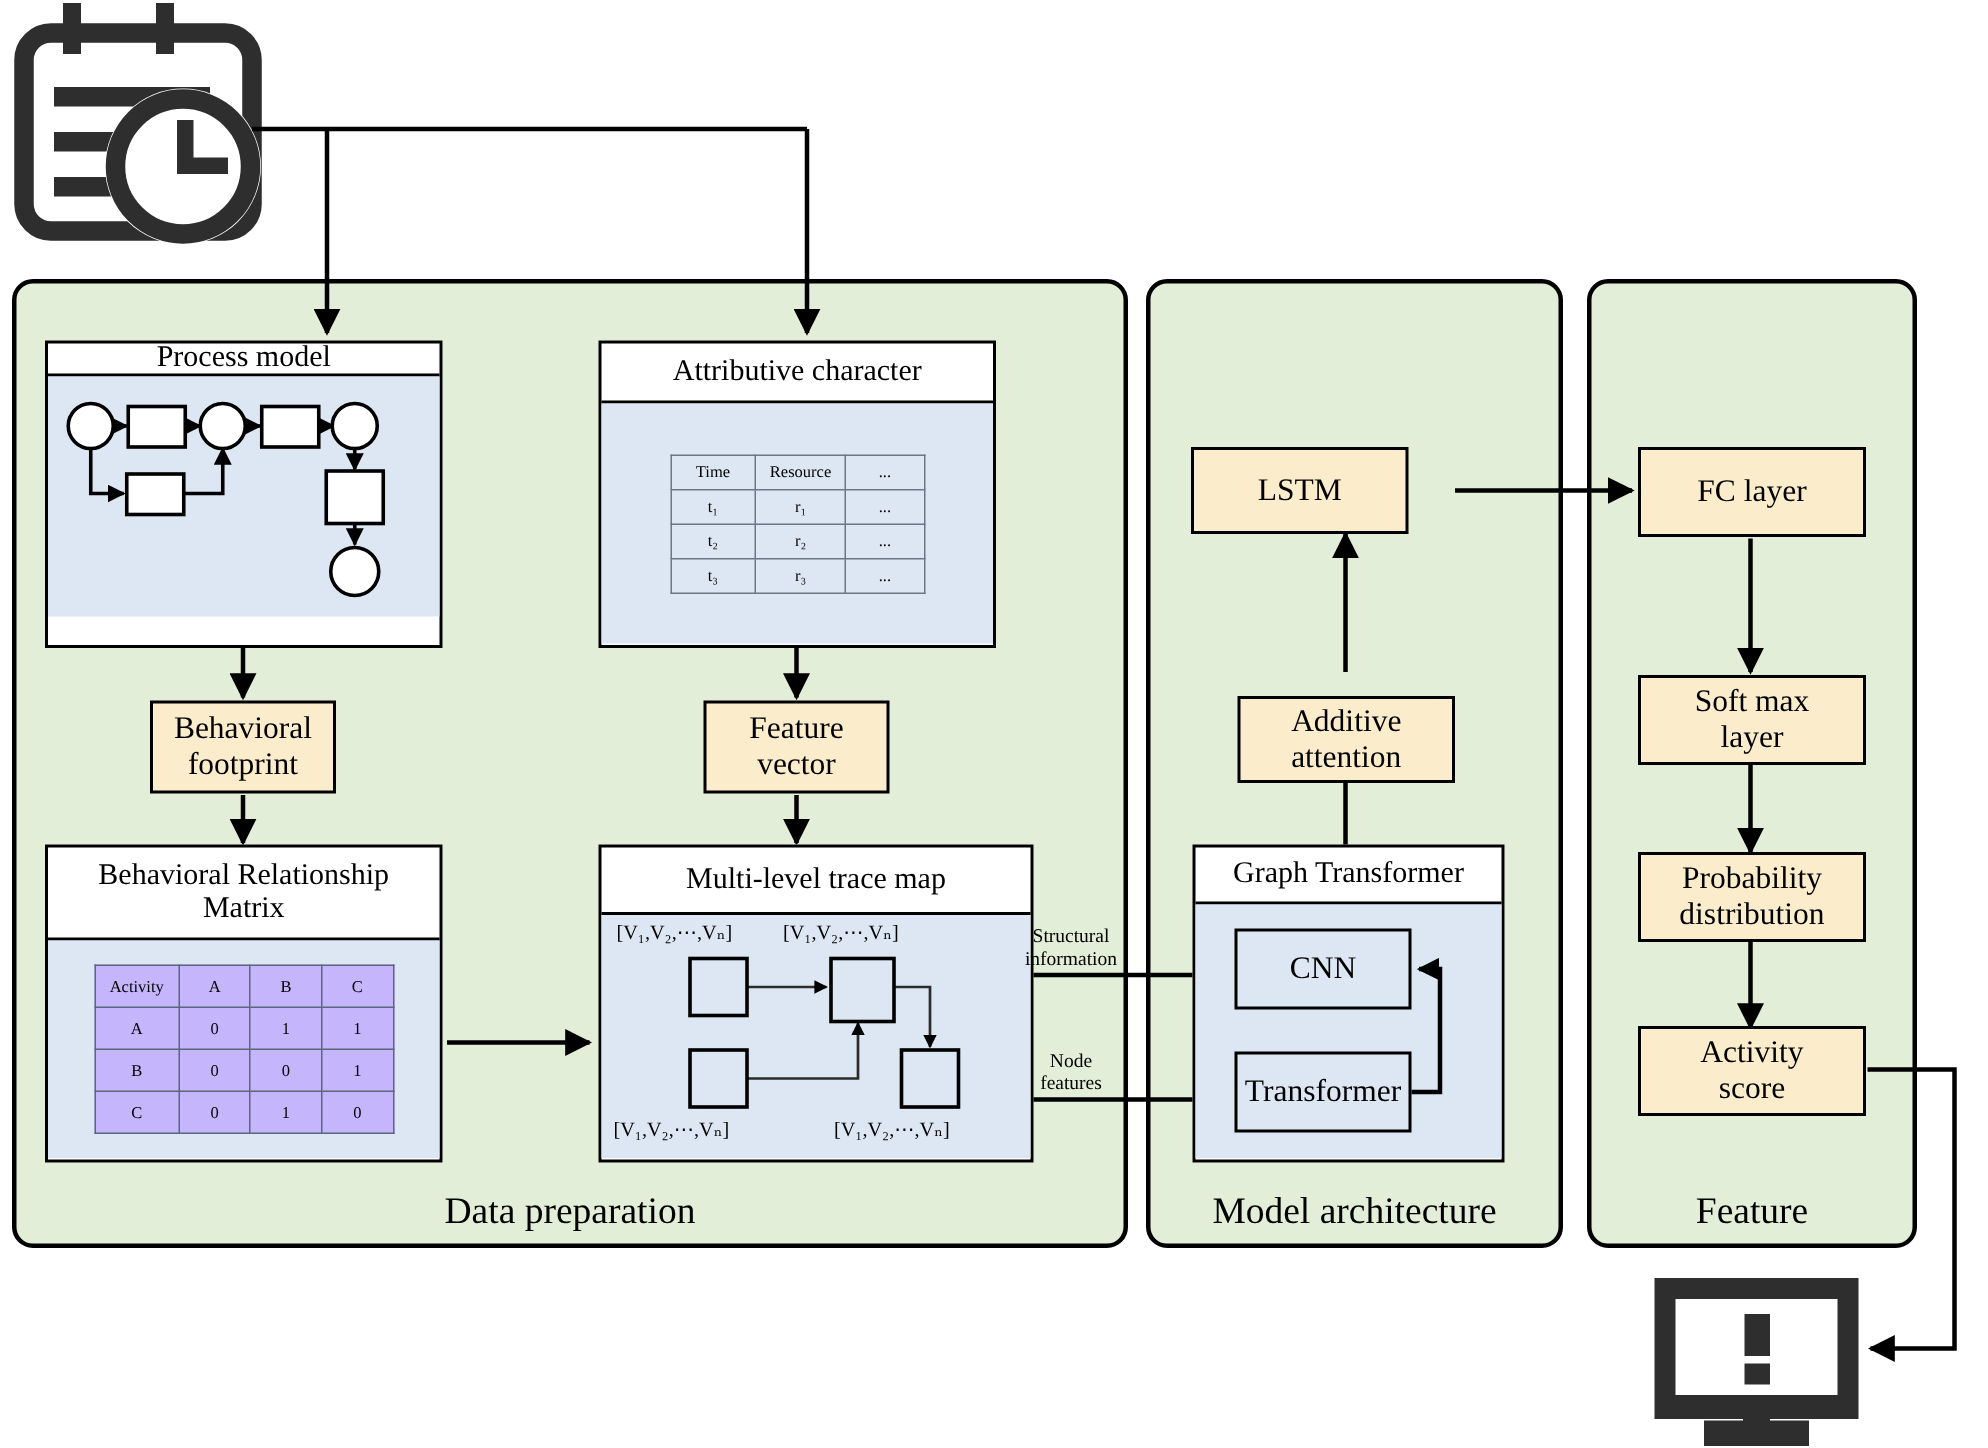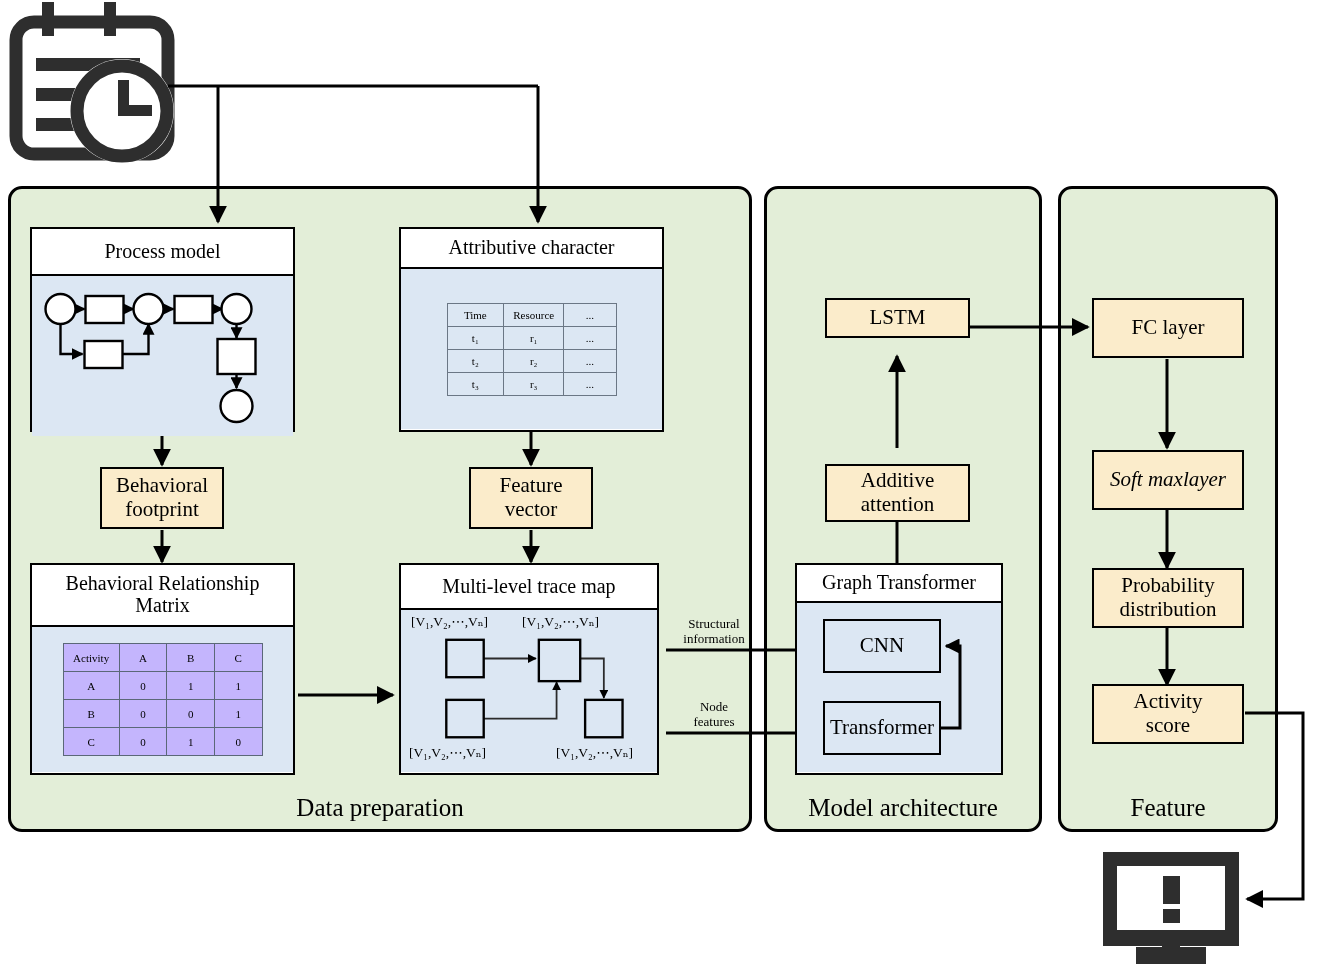--- a/index.html
+++ b/index.html
@@ -116,21 +116,21 @@
 
       <path d="M 1167 359 L 1167 448" marker-end="url(#ah)"></path>
       <path d="M 1167 503 L 1167 568" marker-end="url(#ah)"></path>
       <path d="M 1167 622 L 1167 685" marker-end="url(#ah)"></path>
 
       <path d="M 1245 713 L 1303 713 L 1303 899 L 1247 899" marker-end="url(#ah)"></path>
     </g>
   </svg>
 
   <div class="abs block" style="left:30px;top:227px;width:265px;height:205px;">
-    <div class="block-title" style="height:47px;">Process model</div>
+    <div class="block-title" style="height:22px;">Process model</div>
     <div class="block-body" style="height:160px;">
       <svg viewBox="0 0 260 160" style="width:100%;height:100%;display:block;">
         <defs>
           <marker id="pm" viewBox="0 0 10 10" refX="9" refY="5" markerWidth="5" markerHeight="5" orient="auto-start-reverse">
             <path d="M 0 0 L 10 5 L 0 10 z" fill="#000"></path>
           </marker>
         </defs>
         <g stroke="#000" stroke-width="2.4" fill="none">
           <path d="M 43 33 L 52 33" marker-end="url(#pm)"></path>
           <path d="M 90 33 L 101 33" marker-end="url(#pm)"></path>
@@ -223,21 +223,21 @@
           <td style="height:27px;">C</td>
           <td>0</td>
           <td>1</td>
           <td>0</td>
         </tr>
       </tbody>
         </table>
     </div>
   </div>
 
-  <div class="abs block" style="left:399px;top:563px;width:260px;height:212px;">
+  <div class="abs block" style="left:399px;top:563px;width:290px;height:212px;">
     <div class="block-title" style="height:45px;">Multi-level trace map</div>
     <div class="block-body" style="height:162px;">
       <svg viewBox="0 0 260 162" style="width:100%;height:100%;display:block;position:absolute;left:0;top:0;">
         <defs>
           <marker id="tm" viewBox="0 0 10 10" refX="9" refY="5" markerWidth="5" markerHeight="5" orient="auto-start-reverse">
             <path d="M 0 0 L 10 5 L 0 10 z" fill="#000"></path>
           </marker>
         </defs>
         <g stroke="#2b2b2b" stroke-width="1.8" fill="none">
           <path d="M 84 48 L 137 48" marker-end="url(#tm)"></path>
@@ -258,21 +258,21 @@
 
   <div class="edgelabel" style="left:671px;top:617px;width:86px;">
     <div>Structural</div>
     <div>information</div>
   </div>
   <div class="edgelabel" style="left:671px;top:700px;width:86px;">
     <div>Node</div>
     <div>features</div>
   </div>
 
-  <div class="abs cbox" style="left:825px;top:298px;width:145px;height:40px;">
+  <div class="abs cbox" style="left:794px;top:298px;width:145px;height:58px;">
     <span>LSTM</span>
   </div>
 
   <div class="abs cbox" style="left:825px;top:464px;width:145px;height:58px;flex-direction:column;">
     <span>Additive</span>
     <span>attention</span>
   </div>
 
   <div class="abs block" style="left:795px;top:563px;width:208px;height:212px;">
     <div class="block-title" style="height:38px;">Graph Transformer</div>
@@ -291,21 +291,21 @@
         </defs>
         <path d="M 144 125 L 163 125 L 163 43 L 149 43" stroke="#000" stroke-width="3" fill="none" marker-end="url(#gt)"></path>
       </svg>
     </div>
   </div>
 
   <div class="abs cbox" style="left:1092px;top:298px;width:152px;height:60px;">
     <span>FC layer</span>
   </div>
 
-  <div class="abs cbox" style="left:1092px;top:450px;width:152px;height:60px;flex-direction:row;font-style:italic;">
+  <div class="abs cbox" style="left:1092px;top:450px;width:152px;height:60px;flex-direction:column;">
     <span>Soft max</span>
     <span>layer</span>
   </div>
 
   <div class="abs cbox" style="left:1092px;top:568px;width:152px;height:60px;flex-direction:column;">
     <span>Probability</span>
     <span>distribution</span>
   </div>
 
   <div class="abs cbox" style="left:1092px;top:684px;width:152px;height:60px;flex-direction:column;">

